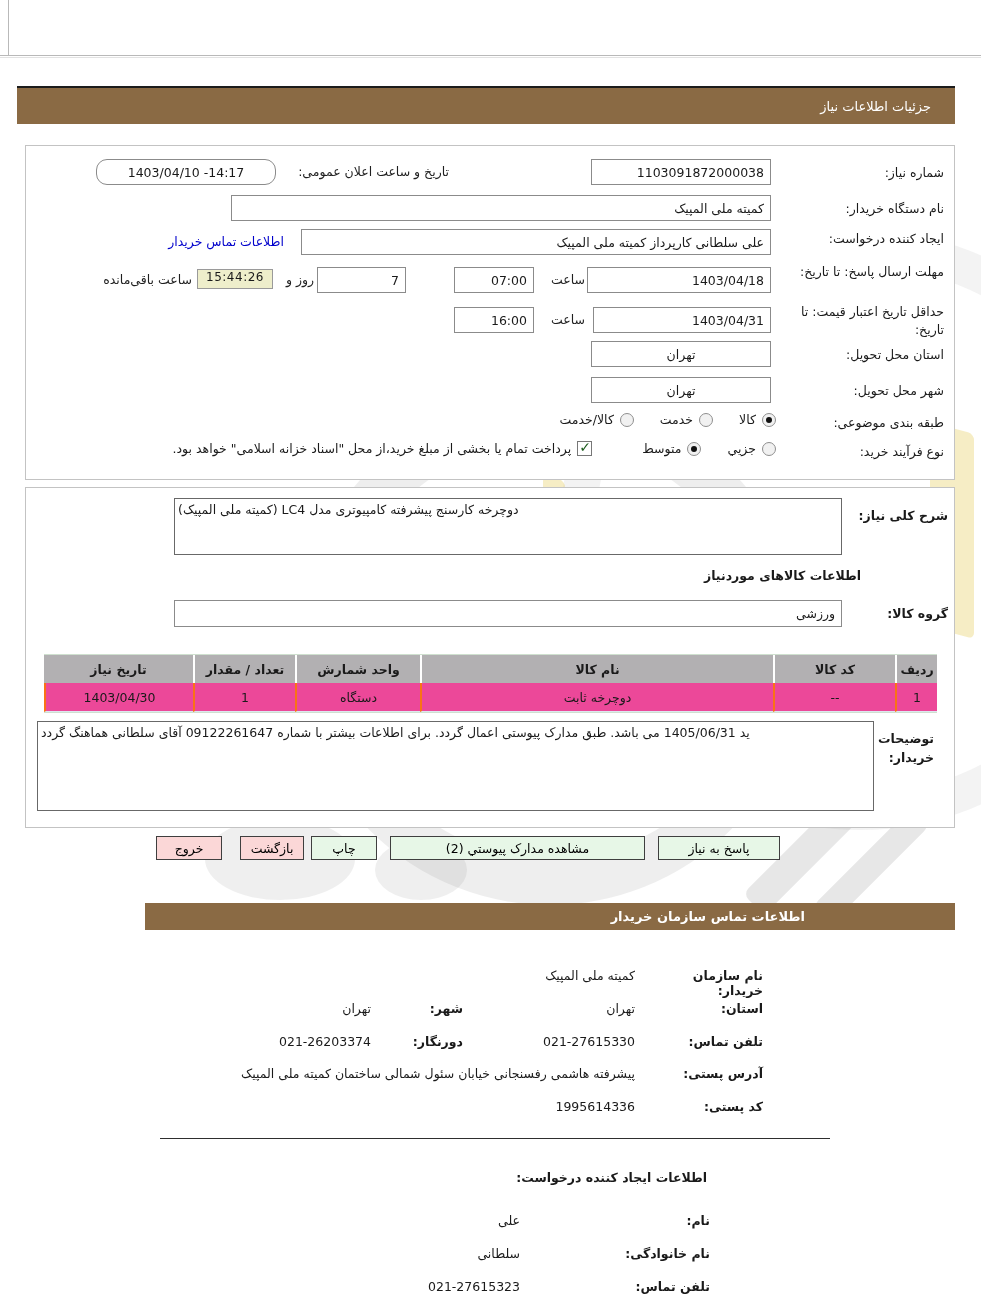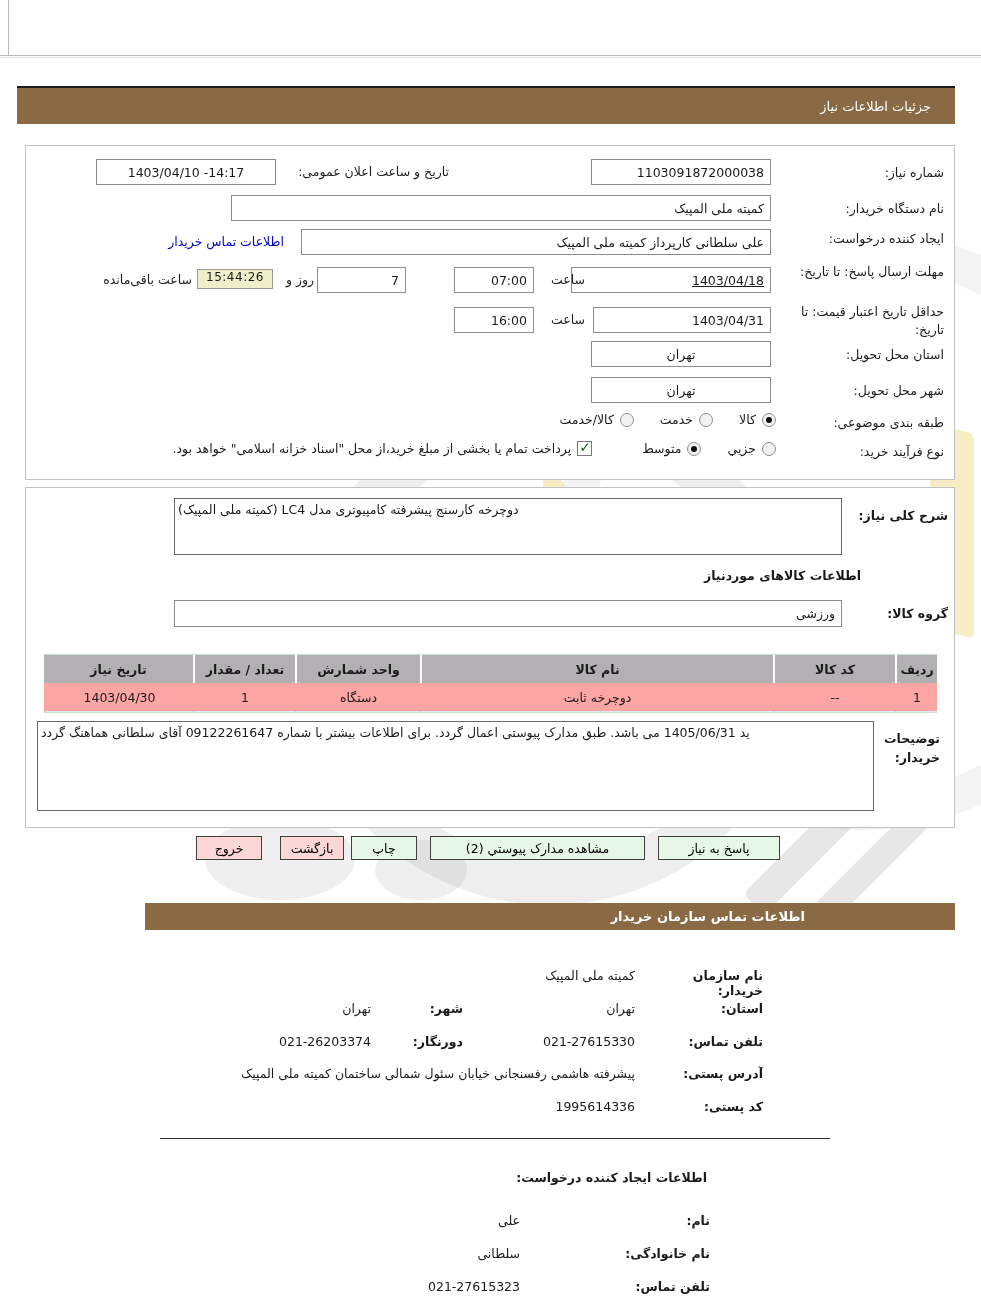--- a/index.html
+++ b/index.html
@@ -67,21 +67,21 @@
   .tarea .line { position:absolute; top:3px; left:3px; white-space:nowrap; }
 
   .sec-heading { font-weight:bold; }
 
   
   .gtable { position:absolute; top:166px; right:17px; width:893px; border-top:1px solid #cfe0cf; border-bottom:1px solid #cfe0cf; }
   .gt-row { display:flex; direction:rtl; }
   .gt-head .gt-cell { background:#b2b0b2; font-weight:bold; height:28px; }
   .gt-cell { display:flex; align-items:center; justify-content:center; height:29px; border-left:2px solid #fff; }
   .gt-cell:last-child { border-left:none; }
-  .gt-body .gt-cell { background:#fca5a5; border-left:2px solid #fca5a5; border-bottom:1px solid #dde7f0; }
+  .gt-body .gt-cell { background:#ec4899; border-left:2px solid #f97316; border-bottom:1px solid #dde7f0; }
   .c0{width:42px;} .c1{width:122px;} .c2{width:353px;} .c3{width:125px;} .c4{width:102px;} .c5{width:149px;}
 
   
   .btn-row { position:absolute; top:836px; right:201px; display:flex; direction:rtl; z-index:1; }
   .btn { height:24px; border:1px solid #3f3f3f; font:inherit; display:flex; align-items:center;
     justify-content:center; cursor:pointer; padding:0 8px; }
   .btn-green { background:#e7f7e7; }
   .btn-pink { background:#fbd7d7; }
 
   
@@ -128,31 +128,31 @@
 <div class="bar bar1">
   <span>جزئیات اطلاعات نیاز</span>
 </div>
 
 
 <div class="panel panel1">
 
   <span class="row-label" style="top:18px;">شماره نیاز:</span>
   <input class="box abs" style="top: 13px; right: 183px; width: 180px;" readonly="" value="1103091872000038">
   <span class="abs flabel" style="top:18px; right:505px;">تاریخ و ساعت اعلان عمومی:</span>
-  <input class="box abs" style="top: 13px; right: 678px; width: 180px; text-align: center;" readonly="" value="1403/04/10 -14:17">
+  <input class="box abs" style="top: 13px; right: 678px; width: 180px; text-align: center; border-radius: 11px;" readonly="" value="1403/04/10 -14:17">
 
   <span class="row-label" style="top:54px;">نام دستگاه خریدار:</span>
   <input class="box abs rtl-box" style="top: 49px; right: 183px; width: 540px;" readonly="" value="کمیته ملی المپیک">
 
   <span class="row-label" style="top:84px;">ایجاد کننده درخواست:</span>
   <input class="box abs rtl-box" style="top: 83px; right: 183px; width: 470px;" readonly="" value="علی سلطانی کارپرداز کمیته ملی المپیک">
   <span class="abs link" style="top:88px; right:670px;">اطلاعات تماس خریدار</span>
 
   <span class="row-label" style="top:117px;">مهلت ارسال پاسخ: تا تاریخ:</span>
-  <input class="box abs" style="top: 121px; right: 183px; width: 200px; text-decoration: underline;" readonly="" value="1403/04/18">
+  <input class="box abs" style="top: 121px; right: 183px; width: 184px;" readonly="" value="1403/04/18">
   <span class="abs flabel" style="top:126px; right:369px;">ساعت</span>
   <input class="box abs" style="top: 121px; right: 420px; width: 80px;" readonly="" value="07:00">
   <input class="box abs" style="top: 121px; right: 548px; width: 89px;" readonly="" value="7">
   <span class="abs flabel" style="top:126px; right:640px;">روز و</span>
   <div class="abs timer" style="top:123px; right:681px;">
     <span>15:44:26</span>
   </div>
   <span class="abs flabel" style="top:126px; right:762px;">ساعت باقی‌مانده</span>
 
   <span class="row-label" style="top:157px;">حداقل تاریخ اعتبار قیمت: تا تاریخ:</span>
@@ -224,30 +224,30 @@
     <div class="gt-row gt-body">
       <div class="gt-cell c0">1</div>
       <div class="gt-cell c1">--</div>
       <div class="gt-cell c2">دوچرخه ثابت</div>
       <div class="gt-cell c3">دستگاه</div>
       <div class="gt-cell c4">1</div>
       <div class="gt-cell c5">1403/04/30</div>
     </div>
   </div>
 
-  <span class="abs sec-heading" style="top:242px; right:14px; width:78px; line-height:1.5;text-align:right;">توضیحات خریدار:</span>
+  <span class="abs sec-heading" style="top:242px; right:20px; width:78px; line-height:1.5;text-align:right;">توضیحات خریدار:</span>
   <div class="tarea" style="top:233px; right:80px; width:837px; height:90px;">
     <span class="line">ید 1405/06/31 می باشد. طبق مدارک پیوستی اعمال گردد. برای اطلاعات بیشتر با شماره 09122261647 آقای سلطانی هماهنگ گردد</span>
   </div>
 </div>
 
 
 <div class="btn-row">
   <button class="btn btn-green" style="width:122px;">پاسخ به نیاز</button>
-  <button class="btn btn-green" style="width:215px; margin-right:13px;">مشاهده مدارک پیوستي (2)</button>
+  <button class="btn btn-green" style="width:255px; margin-right:13px;">مشاهده مدارک پیوستي (2)</button>
   <button class="btn btn-green" style="width:66px; margin-right:13px;">چاپ</button>
   <button class="btn btn-pink" style="width:64px; margin-right:7px;">بازگشت</button>
   <button class="btn btn-pink" style="width:66px; margin-right:18px;">خروج</button>
 </div>
 
 
 <div class="bar bar2">
   <span>اطلاعات تماس سازمان خریدار</span>
 </div>
 

